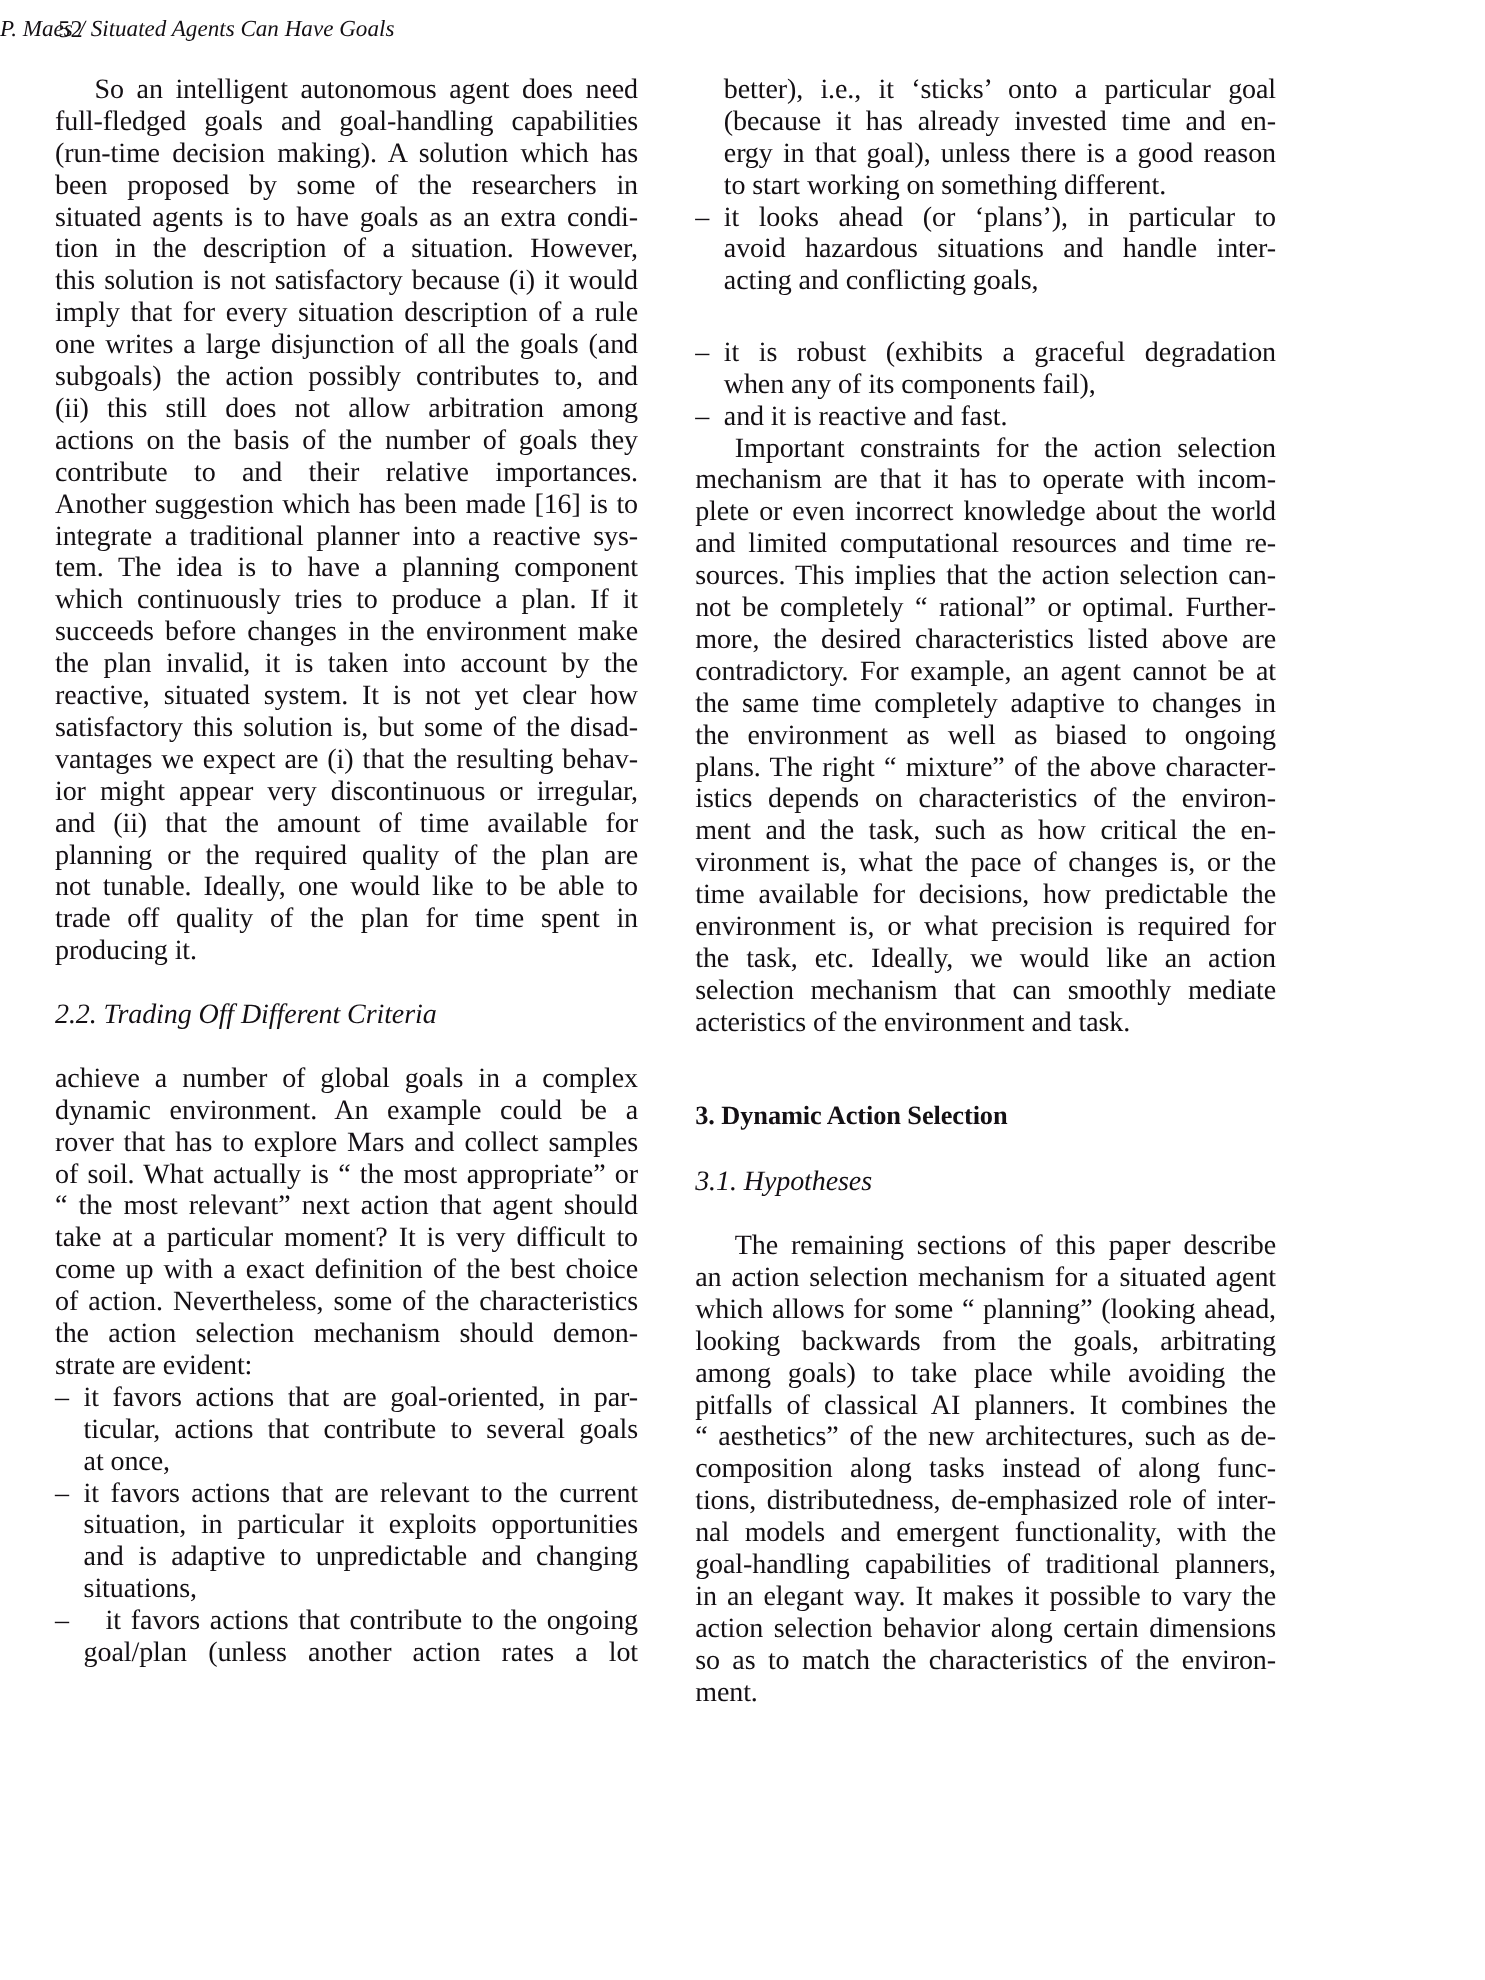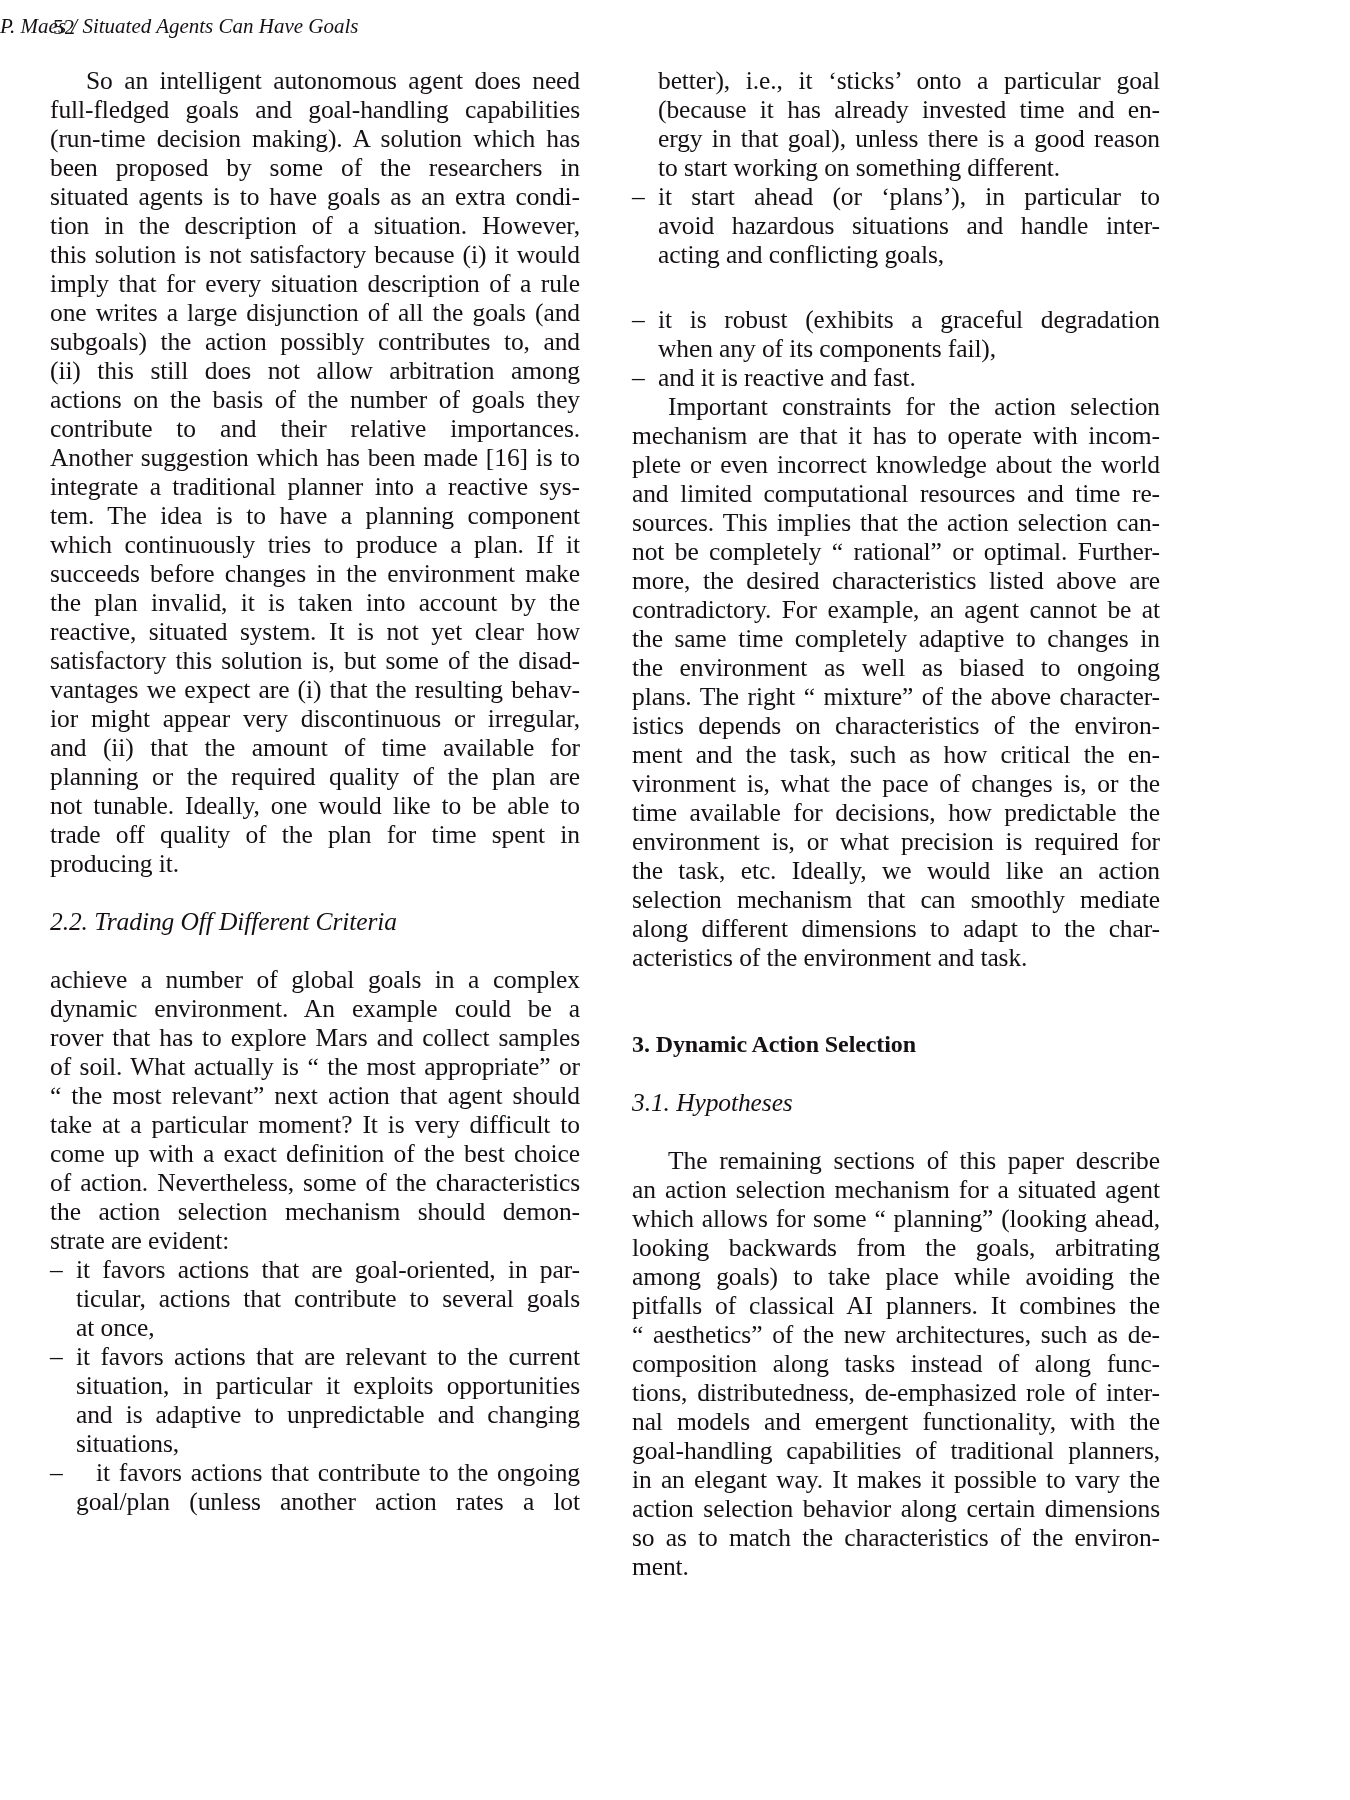--- a/index.html
+++ b/index.html
@@ -122,21 +122,21 @@
   <div>
       <span class="line item-cont">better), i.e., it ‘sticks’ onto a particular goal</span>
       <span class="line item-cont">(because it has already invested time and en-</span>
       <span class="line item-cont">ergy in that goal), unless there is a good reason</span>
       <span class="line item-cont last">to start working on something different.</span>
     </div>
   <div>
       <div>
         <span class="line item-first">
           <span class="dash">–</span>
-          <span style="display: block; text-align: justify; text-align-last: justify;">it start ahead (or ‘plans’), in particular to</span>
+          <span style="display: block; text-align: justify; text-align-last: justify;">it looks ahead (or ‘plans’), in particular to</span>
         </span>
         <span class="line item-cont">avoid hazardous situations and handle inter-</span>
         <span class="line item-cont last">acting and conflicting goals,</span>
       </div>
       <div>
         <span class="line item-first">
           <span class="dash">–</span>
           <span style="display: block; text-align: justify; text-align-last: justify; margin-top: 36px;">it is robust (exhibits a graceful degradation</span>
         </span>
         <span class="line item-cont last">when any of its components fail),</span>
@@ -160,21 +160,20 @@
       <span class="line">the same time completely adaptive to changes in</span>
       <span class="line">the environment as well as biased to ongoing</span>
       <span class="line">plans. The right “ mixture” of the above character-</span>
       <span class="line">istics depends on characteristics of the environ-</span>
       <span class="line">ment and the task, such as how critical the en-</span>
       <span class="line">vironment is, what the pace of changes is, or the</span>
       <span class="line">time available for decisions, how predictable the</span>
       <span class="line">environment is, or what precision is required for</span>
       <span class="line">the task, etc. Ideally, we would like an action</span>
       <span class="line">selection mechanism that can smoothly mediate</span>
-      <span class="line">along different dimensions to adapt to the char-</span>
       <span class="line last">acteristics of the environment and task.</span>
     </div>
   <span class="gap" style="height:58px"></span>
   <span class="line last heading-bold">3. Dynamic Action Selection</span>
   <span class="gap" style="height:29px"></span>
   <span class="line last heading-italic">3.1. Hypotheses</span>
   <span class="gap" style="height:29px"></span>
   <div>
       <span class="line indent">The remaining sections of this paper describe</span>
       <span class="line">an action selection mechanism for a situated agent</span>

